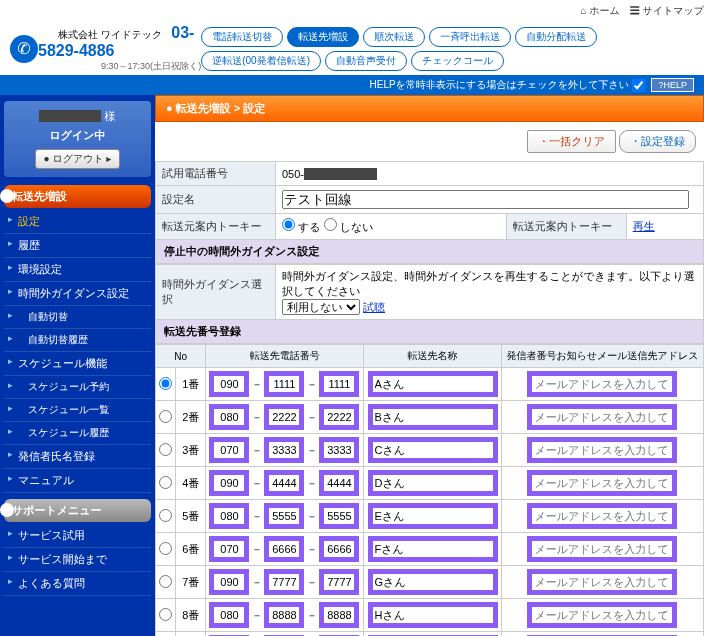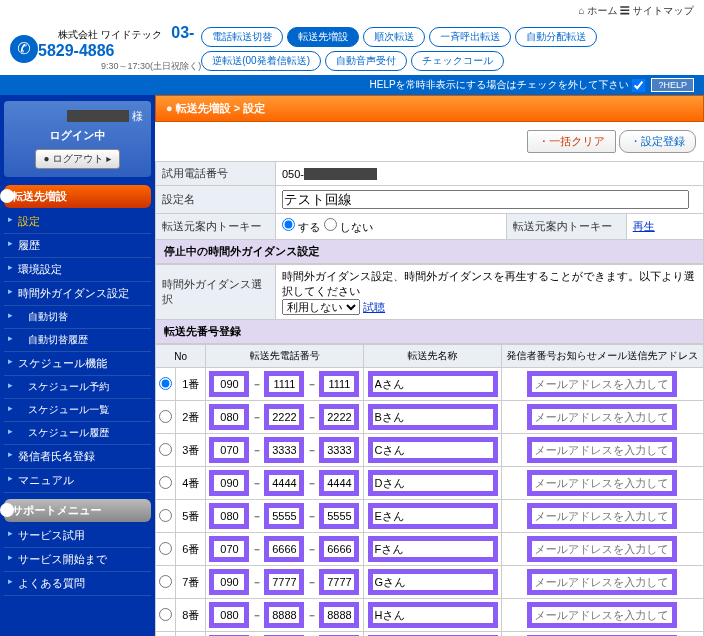--- a/index.html
+++ b/index.html
@@ -1,18 +1,18 @@
 <!DOCTYPE html>
 <html><head>
 <meta charset="utf-8">
 <style>
 * { margin: 0; padding: 0; box-sizing: border-box; }
 body { font-family: "MS PGothic", sans-serif; font-size: 11px; background: #fff; }
 .container { width: 704px; }
-.topbar { display: flex; justify-content: flex-end; padding: 4px 10px; gap: 2px; font-size: 10px; }
+.topbar { display: flex; justify-content: flex-end; padding: 4px 0; gap: 10px; font-size: 10px; }
 .topbar a { color: #333; text-decoration: none; }
 .header { display: flex; align-items: center; padding: 2px 10px; }
 .logo { display: flex; align-items: center; gap: 4px; }
 .logo-icon { width: 28px; height: 28px; background: #0066cc; border-radius: 50%; display: flex; align-items: center; justify-content: center; color: #fff; font-size: 16px; }
 .logo-text { color: #0066cc; font-size: 22px; font-weight: bold; font-style: italic; }
 .company { margin-left: 20px; font-size: 10px; }
 .phone { color: #0066cc; font-size: 16px; font-weight: bold; margin-left: 6px; }
 .hours { font-size: 9px; color: #666; }
 .tabs { display: flex; flex-wrap: wrap; gap: 4px; margin-left: auto; }
 .tab { border: 1px solid #0066cc; border-radius: 12px; padding: 2px 10px; color: #0066cc; background: #fff; font-size: 10px; cursor: pointer; white-space: nowrap; }
@@ -85,21 +85,21 @@
     </div>
   </div>
   <div class="helpbar">
     <span>HELPを常時非表示にする場合はチェックを外して下さい</span>
     <input type="checkbox" checked="" style="">
     <span class="helpbtn">?HELP</span>
   </div>
   <div class="main">
     <div class="sidebar">
       <div class="loginbox">
-        <div style="text-align:right"><span class="masked">xxxx</span> <span>様</span></div>
+        <div style=""><span class="masked">xxxx</span> <span>様</span></div>
         <div style="font-weight:bold;margin-top:4px">ログイン中</div>
         <div class="logoutbtn">● <span>ログアウト</span> ▸</div>
       </div>
       <div class="navhead">転送先増設</div>
       <ul class="nav">
         <li class="active">設定</li>
         <li>履歴</li>
         <li>環境設定</li>
         <li>時間外ガイダンス設定</li>
         <li class="sub">自動切替</li>

